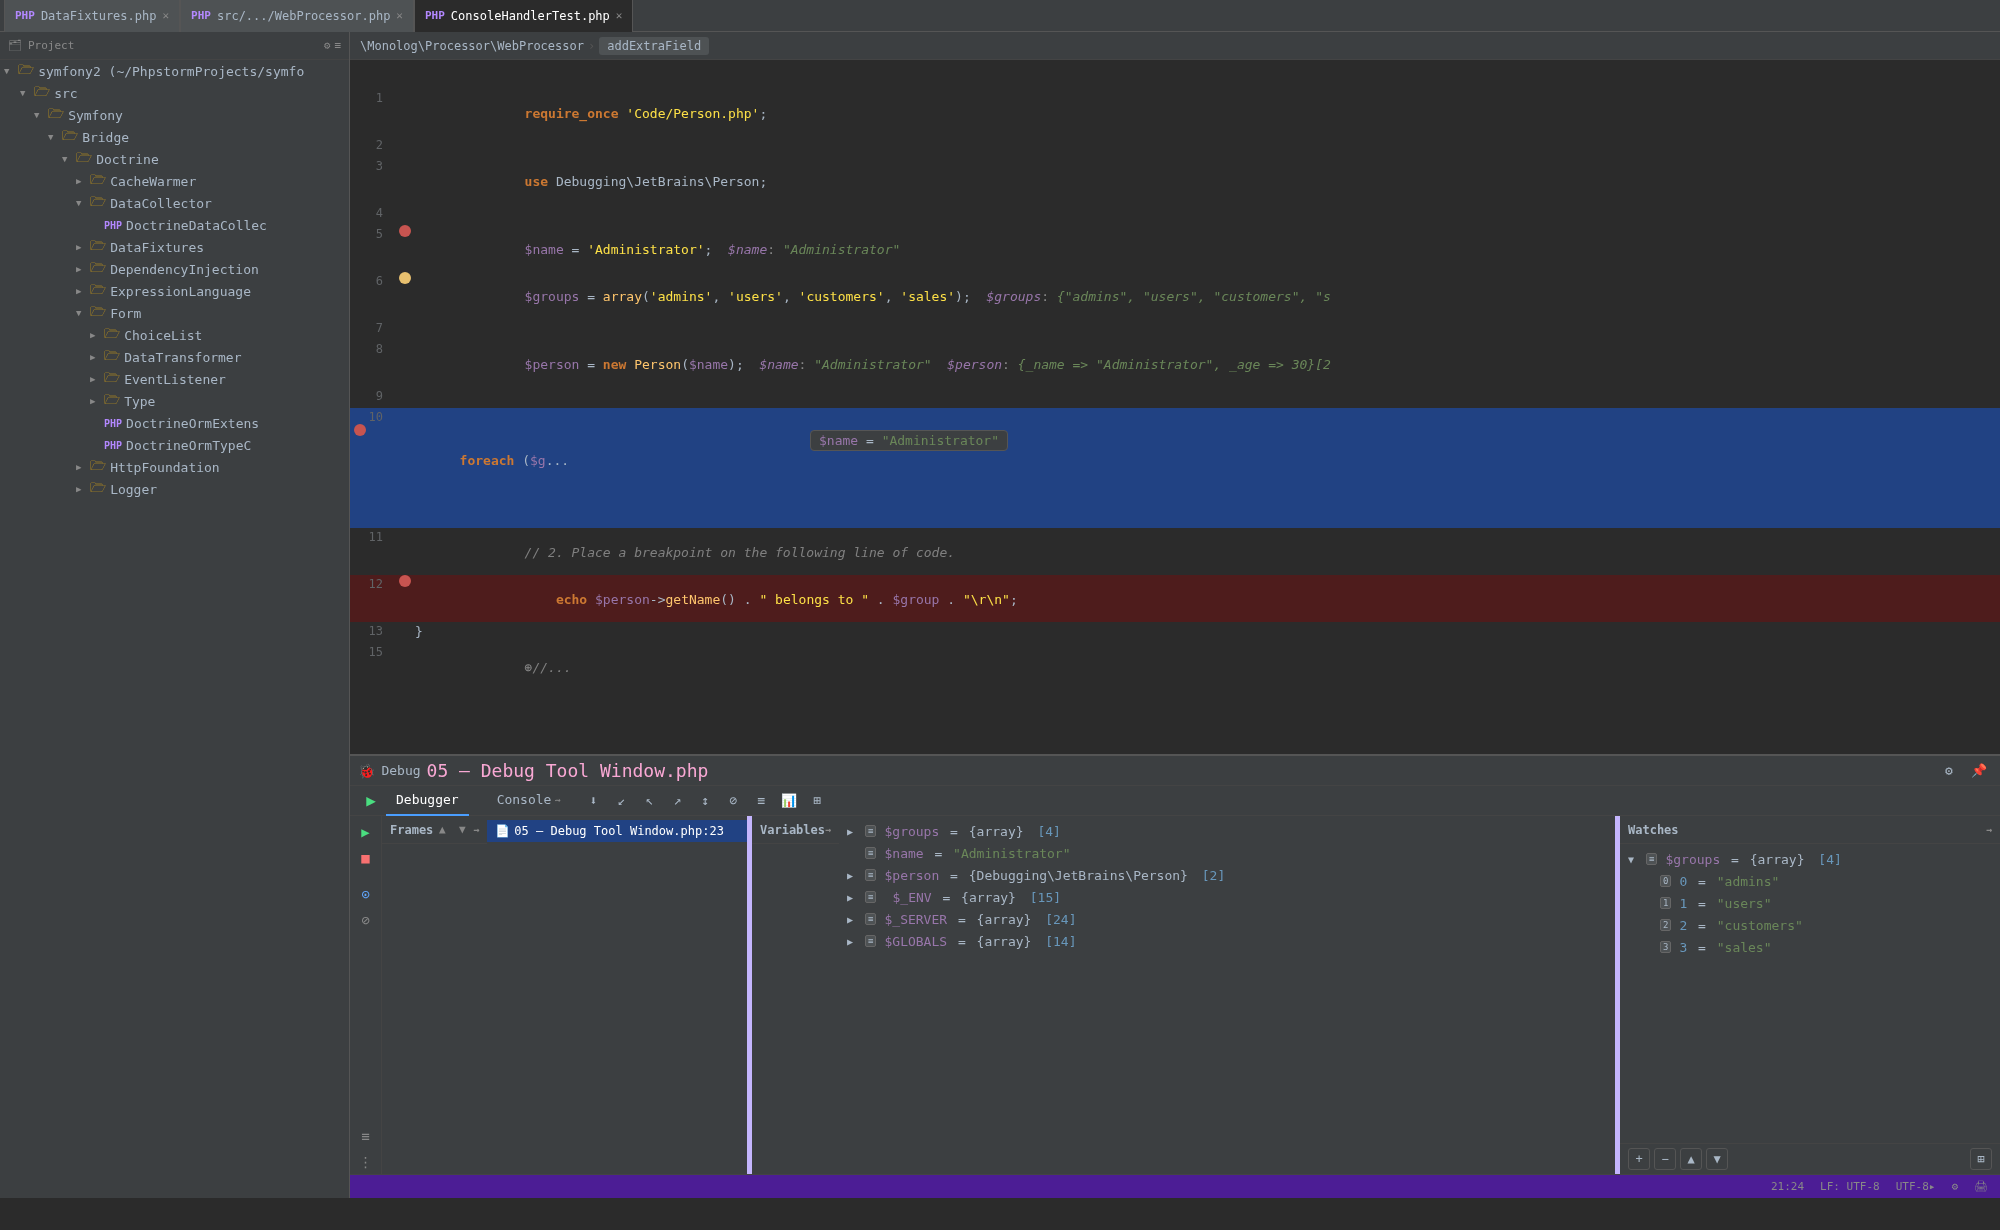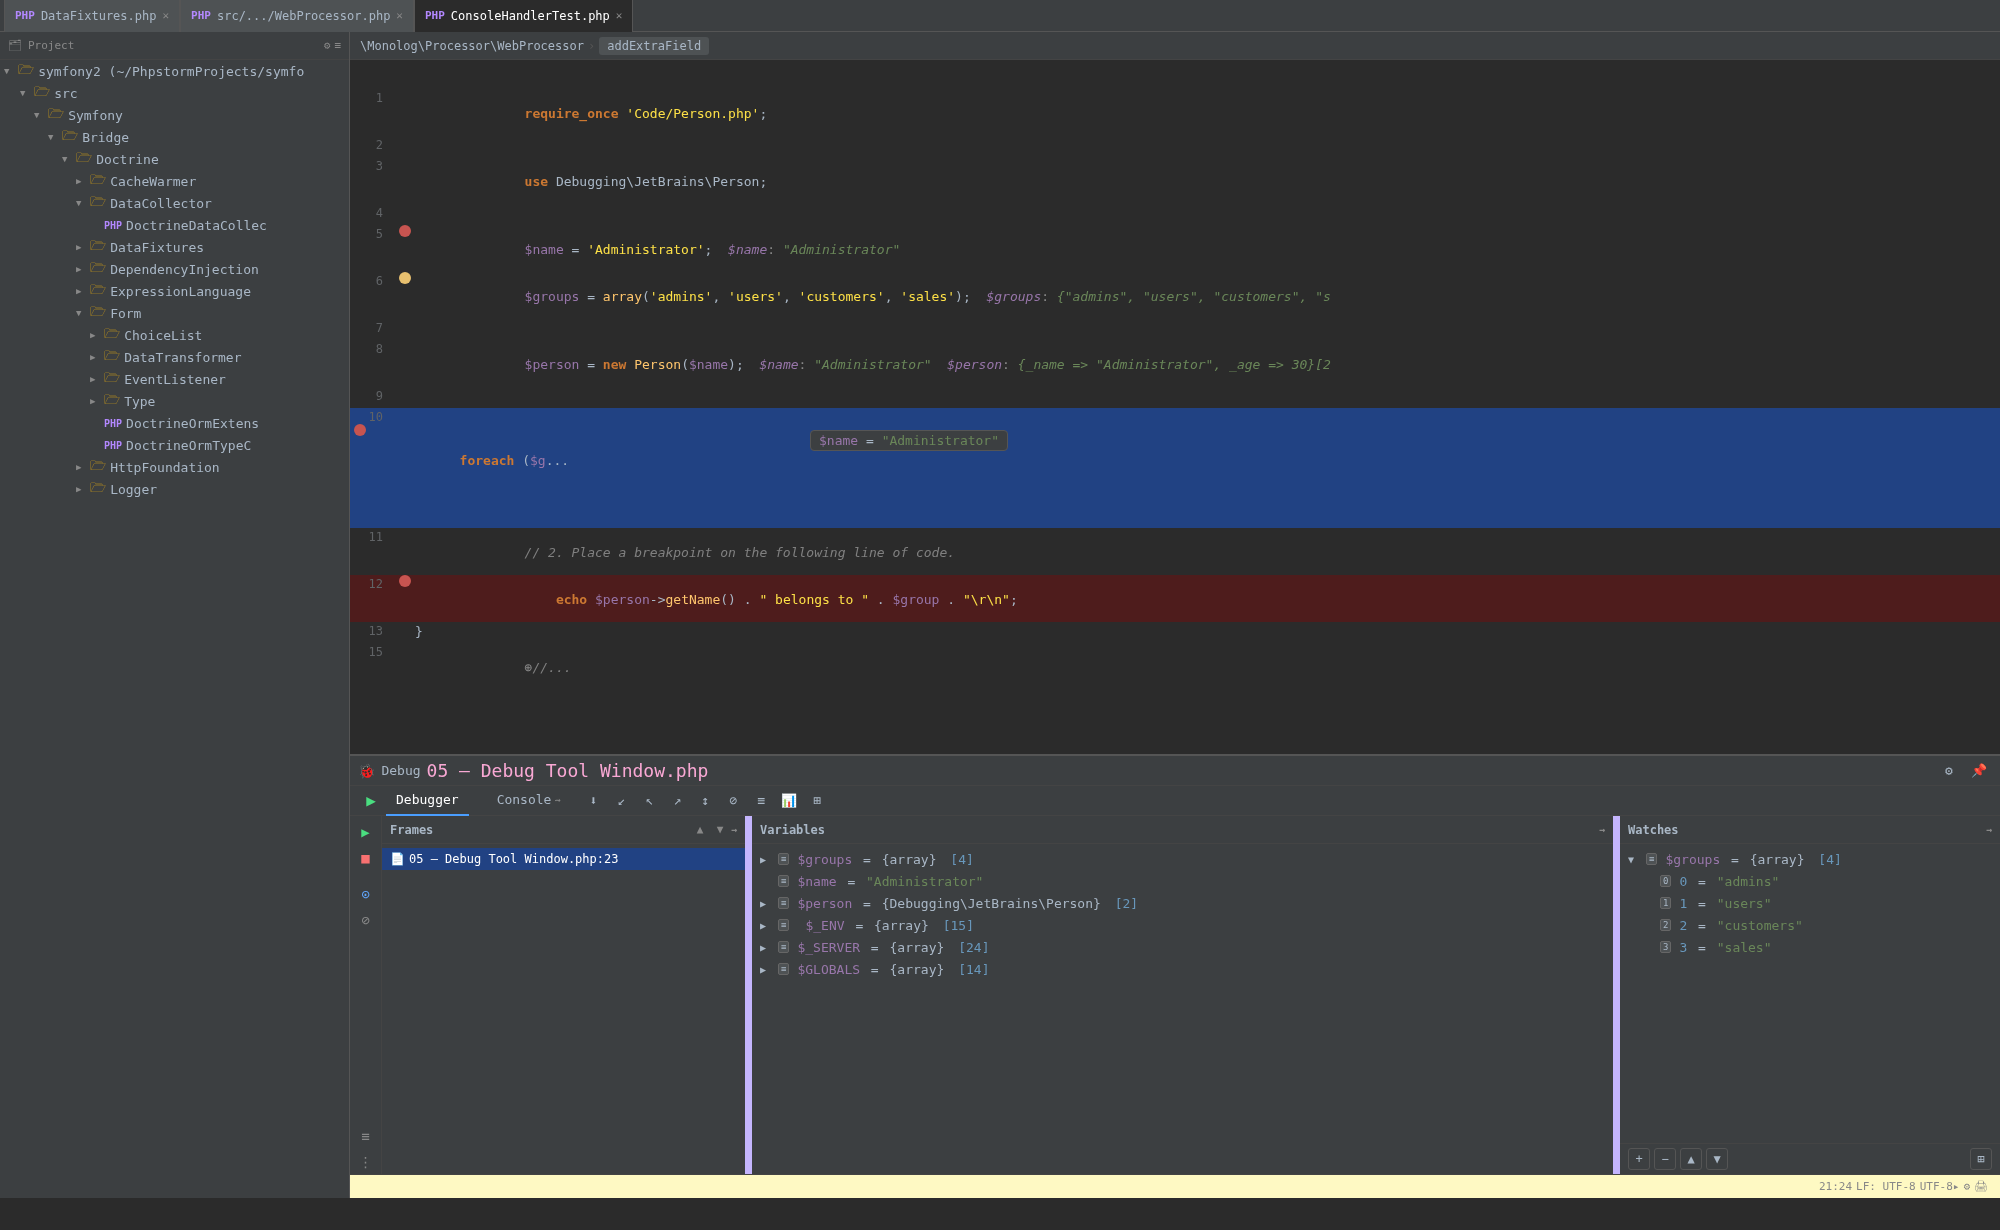--- a/index.html
+++ b/index.html
@@ -236,22 +236,22 @@
       cursor: pointer;
       color: #a9b7c6;
       border-bottom: 2px solid transparent;
     }
     .debug-tab.active {
       color: #fff;
       border-bottom: 2px solid #4a9eff;
     }
     .debug-section {
       display: flex;
-      flex-direction: column;
-      border-right: 7px solid #c4b5fd;
+      flex-direction: row;
+      border-right: 5px solid #c4b5fd;
       overflow: hidden;
     }
     .debug-section-header {
       display: flex;
       align-items: center;
       height: 28px;
       padding: 0 8px;
       background: #3c3f41;
       border-bottom: 1px solid #444;
       font-size: 12px;
@@ -291,27 +291,27 @@
     
     .variables-section { flex: 1; }
     
     .watches-section { width: 380px; border-right: none; }
 
     
     .status-bar {
       display: flex;
       align-items: center;
       height: 24px;
-      background: #fef9c3;
+      background: #4c1d95;
       border-top: 1px solid #444;
       padding: 0 12px;
       font-size: 11px;
       color: #888;
       justify-content: flex-end;
-      gap: 4px;
+      gap: 16px;
     }
     .status-bar .status-item { color: #888; }
 
     
     .debug-side-btns {
       display: flex;
       flex-direction: column;
       align-items: center;
       width: 32px;
       background: #3c3f41;

